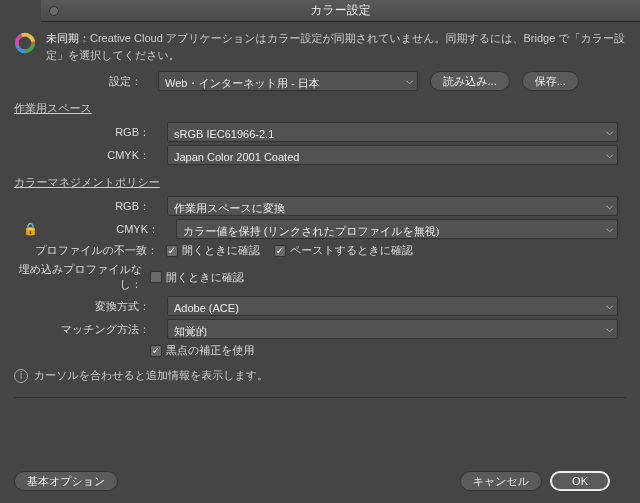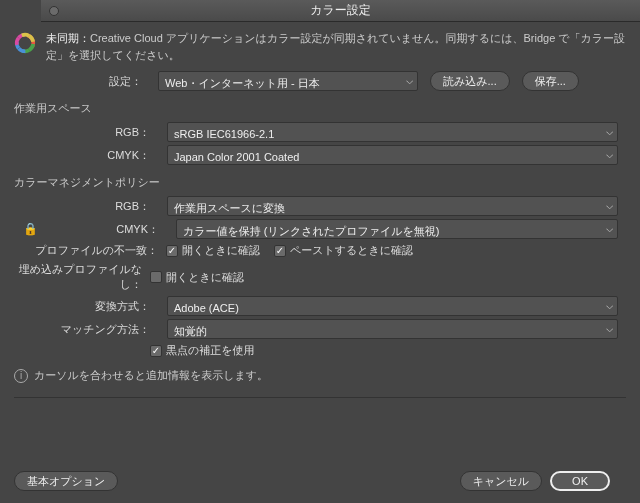--- a/index.html
+++ b/index.html
@@ -10,21 +10,21 @@
   .warn-row { display: flex; gap: 10px; align-items: flex-start; margin-bottom: 8px; }
   .cc-icon { width: 22px; height: 22px; flex: 0 0 22px; margin-top: 2px; }
   .cc-icon svg { width: 100%; height: 100%; }
   .warn-text { flex: 1; line-height: 1.5; color: #ccc; }
   .settings-row { display: flex; align-items: center; gap: 12px; margin: 6px 0 4px 0; }
   .label-col { width: 132px; text-align: right; color: #ddd; padding-right: 4px; }
   .select { background: #525252; border: 1px solid #333; border-radius: 2px; height: 20px; padding: 4px 18px 0 6px; color: #eee; display: flex; align-items: center; position: relative; }
   .select.full { flex: 1; }
   .select .chev { position: absolute; right: 4px; top: 50%; transform: translateY(-50%); font-size: 9px; color: #ccc; }
   .btn { background: #5a5a5a; border: 1px solid #333; border-radius: 10px; padding: 2px 12px; color: #eee; font-size: 11px; cursor: pointer; height: 20px; display: inline-flex; align-items: flex-start; }
-  .section-title { color: #ccc; margin: 10px 0 6px 0; }
+  .section-title { color: #ccc; margin: 10px 0 6px 0; text-decoration: underline; }
   .row { display: flex; align-items: center; gap: 13px; margin: 3px 8px; }
   .chk-row { display: flex; align-items: center; gap: 4px; margin: 4px 0; }
   .chk { width: 12px; height: 12px; background: #6a6a6a; border: 1px solid #333; border-radius: 2px; display: inline-flex; align-items: center; justify-content: center; cursor: pointer; }
   .chk.checked::after { content: "✓"; font-size: 10px; color: #fff; line-height: 1; }
   .chk-label { color: #ddd; }
   .info-row { display:flex; align-items:center; gap:6px; margin-top:10px; color:#ccc; }
   .info-icon { width:14px; height:14px; border:1px solid #aaa; border-radius:50%; display:inline-flex; align-items:center; justify-content:center; font-size:10px; color:#aaa; }
   .footer { position: absolute; left:0; right:16px; bottom:0; padding: 10px 14px 12px 14px; display:flex; justify-content: space-between; align-items:center;}
   .footer .right { display:flex; gap:8px; }
   .btn.primary { border: 2px solid #eee; padding: 2px 20px; }

